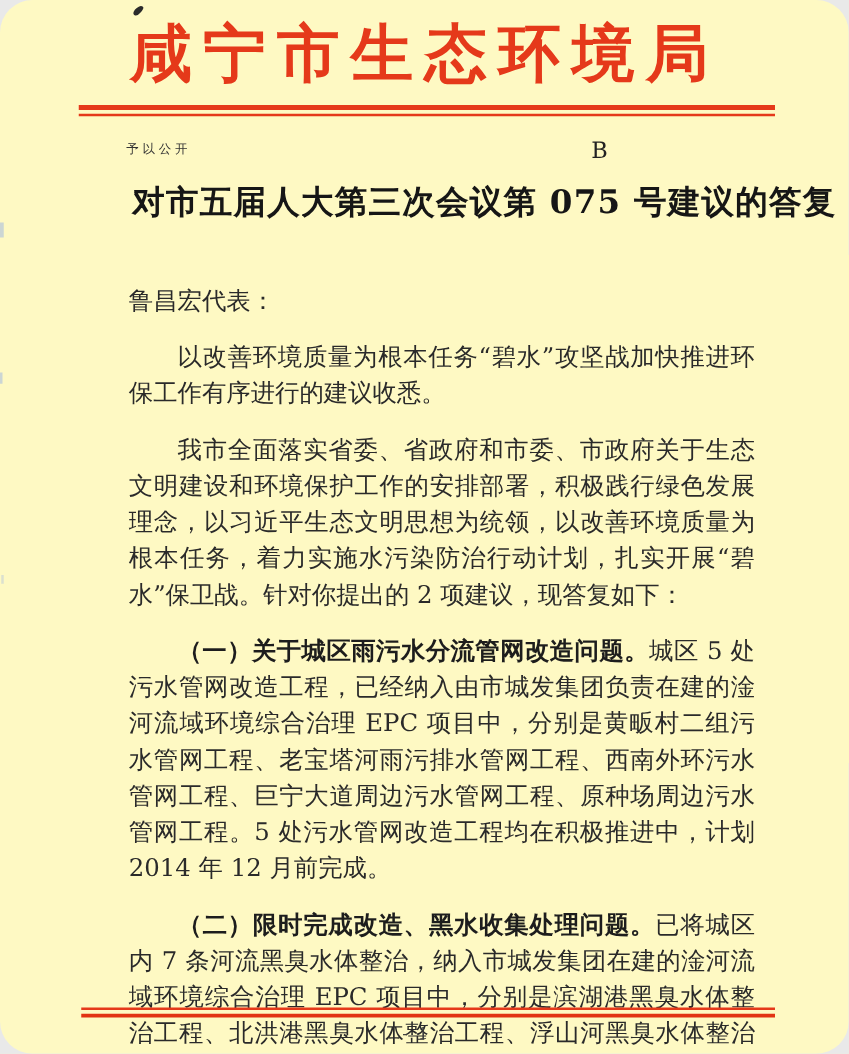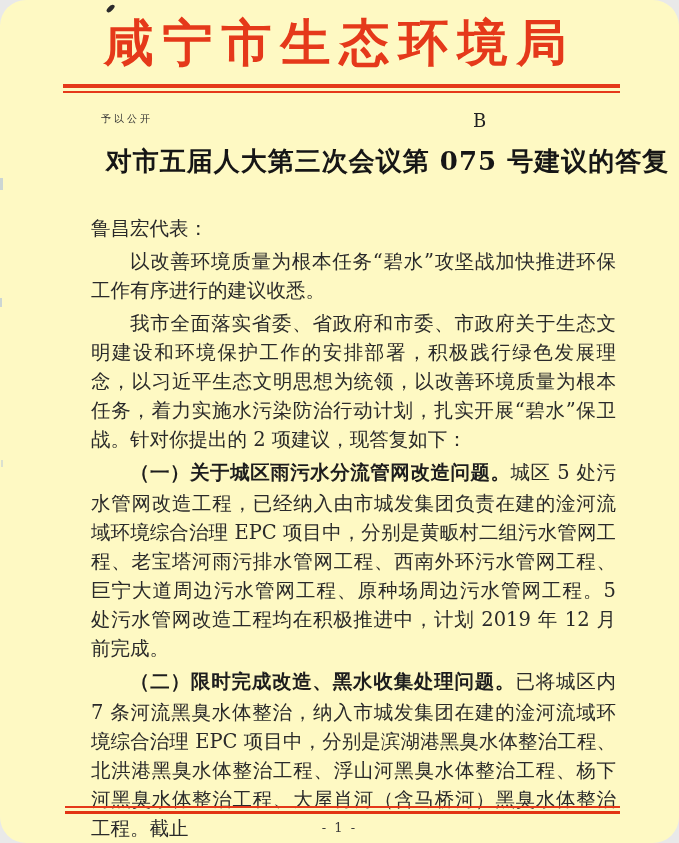--- a/index.html
+++ b/index.html
@@ -94,30 +94,30 @@
   .body-text {
     position: absolute;
     top: 210px;
     left: 87px;
     width: 533px;
     font-size: 19.5px;
     line-height: 29px;
     text-align: justify;
     text-justify: inter-character;
   }
-  .body-text p { margin: 4px; }
+  .body-text p { margin: 16px; }
   .salutation { text-indent: 0; }
   .para { text-indent: 2em; }
   .heading {
     font-weight: 700;
     font-family: "DejaVu Sans", "Liberation Sans", sans-serif;
     font-size: 19px;
     color: #1c1c1c;
   }
-  .lead { font-weight: 700; color: #1d1d1d; font-family: Liberation Mono, monospace; }
+  .lead { font-weight: 700; color: #1d1d1d; }
 
   .footer-rule {
     position: absolute;
     top: 806px;
     left: 65px;
     width: 555px;
   }
   .footer-rule .rule-c { height: 2px; background: #e5391a; }
   .footer-rule .rule-gap { height: 3px; }
   .footer-rule .rule-d { height: 3px; background: #e23413; }
@@ -159,21 +159,21 @@
   <h2 class="doc-title">对市五届人大第三次会议第 075 号建议的答复</h2>
 
   <div class="body-text">
     <p class="salutation">鲁昌宏代表：</p>
 
     <p class="para">以改善环境质量为根本任务“碧水”攻坚战加快推进环保工作有序进行的建议收悉。</p>
 
     <p class="para">我市全面落实省委、省政府和市委、市政府关于生态文明建设和环境保护工作的安排部署，积极践行绿色发展理念，以习近平生态文明思想为统领，以改善环境质量为根本任务，着力实施水污染防治行动计划，扎实开展“碧水”保卫战。针对你提出的 2 项建议，现答复如下：</p>
 
 
-    <p class="para"><b class="lead">（一）关于城区雨污水分流管网改造问题。</b><span>城区 5 处污水管网改造工程，已经纳入由市城发集团负责在建的淦河流域环境综合治理 EPC 项目中，分别是黄畈村二组污水管网工程、老宝塔河雨污排水管网工程、西南外环污水管网工程、巨宁大道周边污水管网工程、原种场周边污水管网工程。5 处污水管网改造工程均在积极推进中，计划 2019 年 12 月前完成。</span></p>
+    <p class="para"><b class="lead">（一）关于城区雨污水分流管网改造问题。</b><span>城区 5 处污水管网改造工程，已经纳入由市城发集团负责在建的淦河流域环境综合治理 EPC 项目中，分别是黄畈村二组污水管网工程、老宝塔河雨污排水管网工程、西南外环污水管网工程、巨宁大道周边污水管网工程、原种场周边污水管网工程。5 处污水管网改造工程均在积极推进中，计划 2014 年 12 月前完成。</span></p>
 
     <p class="para"><b class="lead">（二）限时完成改造、黑水收集处理问题。</b><span>已将城区内 7 条河流黑臭水体整治，纳入市城发集团在建的淦河流域环境综合治理 EPC 项目中，分别是滨湖港黑臭水体整治工程、北洪港黑臭水体整治工程、浮山河黑臭水体整治工程、杨下河黑臭水体整治工程、大屋肖河（含马桥河）黑臭水体整治工程。截止</span></p>
   </div>
 
   <div class="footer-rule">
     <div class="rule-c"></div>
     <div class="rule-gap"></div>
     <div class="rule-d"></div>
   </div>
 

